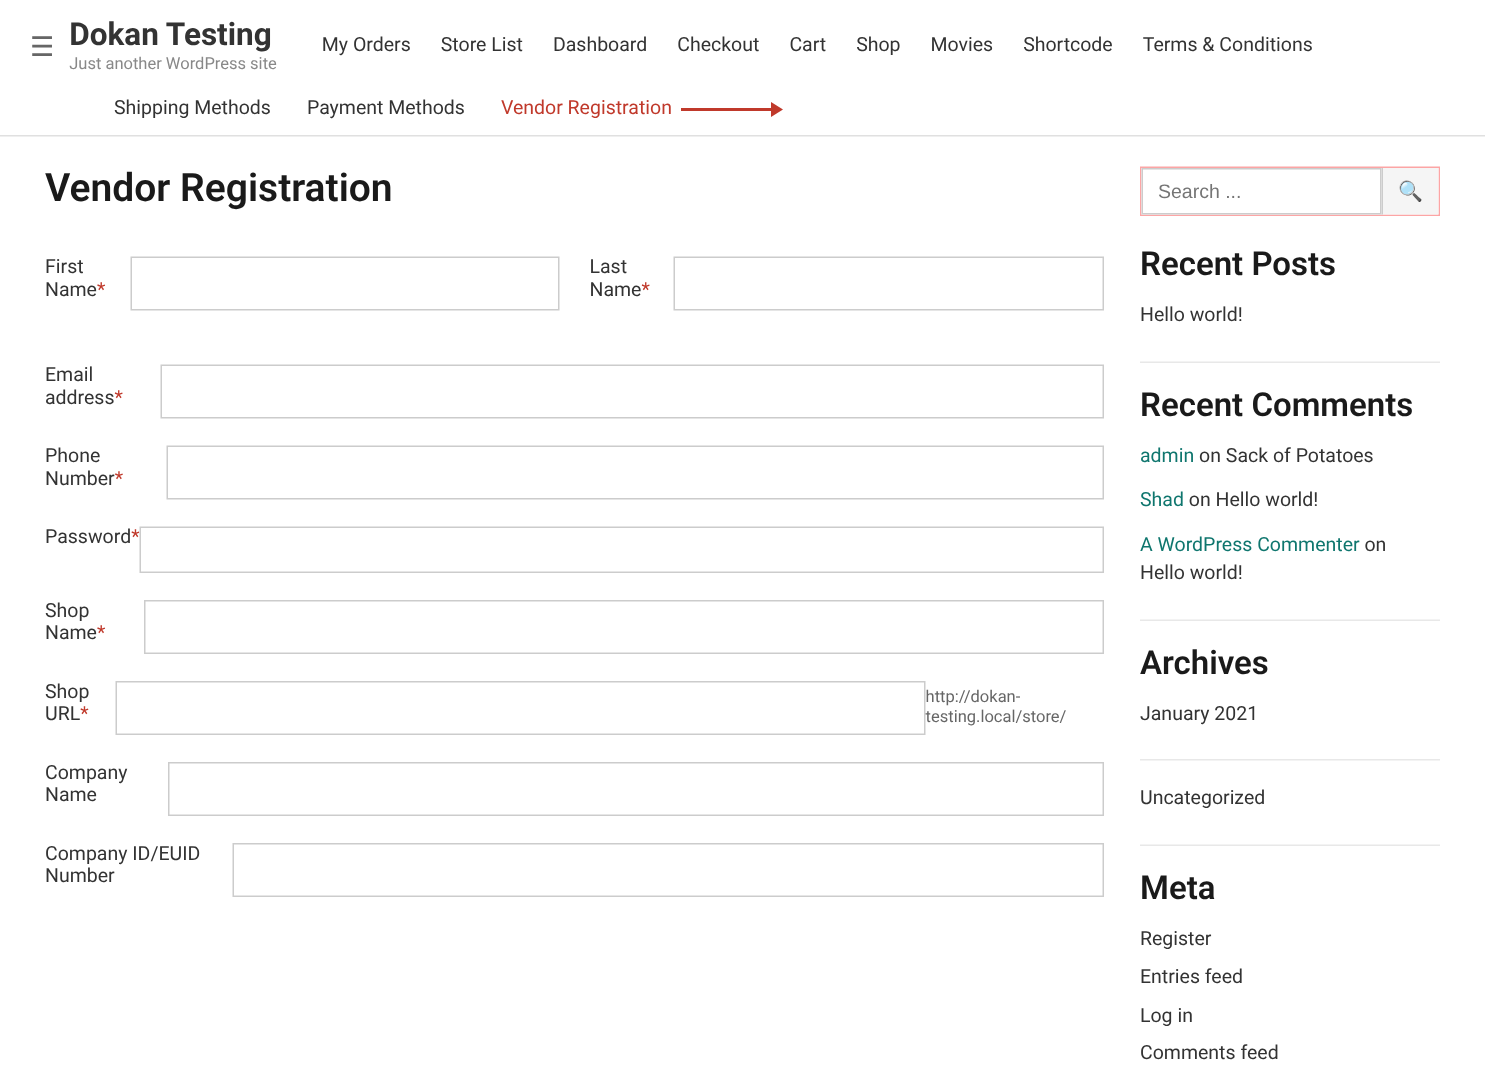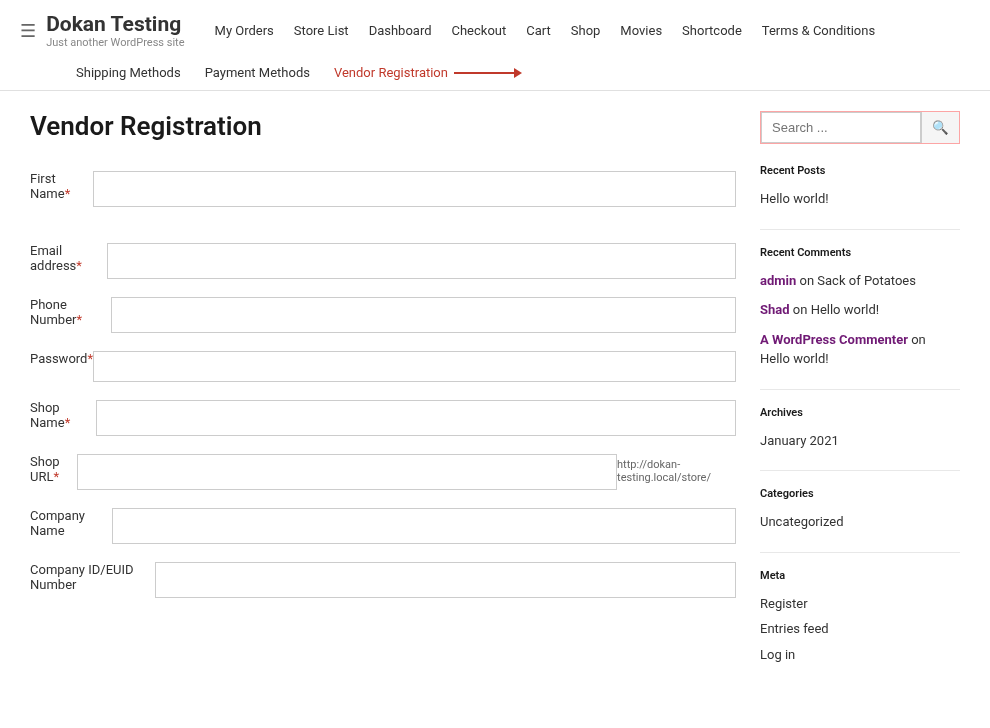--- a/index.html
+++ b/index.html
@@ -47,25 +47,25 @@
       background: #fff;
     }
     .field-hint { font-size: 11px; color: #666; margin-top: 4px; }
 
     
     .search-box { display: flex; border: 1px solid #fca5a5; margin-bottom: 20px; }
     .search-input { flex: 1; border: none; padding: 7px 10px; font-size: 13px; outline: none; }
     .search-btn { background: #f5f5f5; border: none; border-left: 1px solid #ccc; padding: 7px 10px; cursor: pointer; }
 
     .sidebar-widget { margin-bottom: 20px; }
-    .widget-title { font-size: 11px; font-weight: 600; color: #1a1a1a; margin-bottom: 12px; }
+    .widget-title { font-size: 22px; font-weight: 600; color: #1a1a1a; margin-bottom: 12px; }
     .widget-link { display: block; text-decoration: none; color: #333; font-size: 13px; margin-bottom: 6px; line-height: 1.5; }
 
     .comment-entry { margin-bottom: 10px; font-size: 13px; line-height: 1.5; }
-    .comment-author { font-weight: bold; color: #701a75; }
+    .comment-author { font-weight: normal; color: #0f766e; }
     .comment-link { color: #333; text-decoration: none; }
 
     hr.divider { border: none; border-top: 1px solid #e8e8e8; margin: 16px 0; }
   </style>
 </head>
 <body>
 
 <header class="site-header">
   <div class="header-top">
     <div class="site-logo">
@@ -108,20 +108,26 @@
 
     <form>
 
       <div class="form-row">
         <div class="form-group half">
           <label>
             <span>First Name</span><span class="required">*</span>
           </label>
           <input type="text" style="">
         </div>
+        <div class="form-group half">
+          <label>
+            <span>Last Name</span><span class="required">*</span>
+          </label>
+          <input type="text" style="">
+        </div>
       </div>
 
       <div class="form-group full">
         <label>
           <span>Email address</span><span class="required">*</span>
         </label>
         <input type="email" style="width: 100%;">
       </div>
 
       <div class="form-group full">
@@ -202,27 +208,27 @@
     <hr class="divider">
 
     <div class="sidebar-widget">
       <h3 class="widget-title">Archives</h3>
       <a href="#" class="widget-link">January 2021</a>
     </div>
 
     <hr class="divider">
 
     <div class="sidebar-widget">
-      <h3 class="widget-title">Categories</h3>
       <a href="#" class="widget-link">Uncategorized</a>
     </div>
 
     <hr class="divider">
 
     <div class="sidebar-widget">
       <h3 class="widget-title">Meta</h3>
       <a href="#" class="widget-link">Register</a>
       <a href="#" class="widget-link">Entries feed</a>
       <a href="#" class="widget-link">Log in</a>
+      <a href="#" class="widget-link">Comments feed</a>
     </div>
 
   </aside>
 </div>
 
 </body></html>

